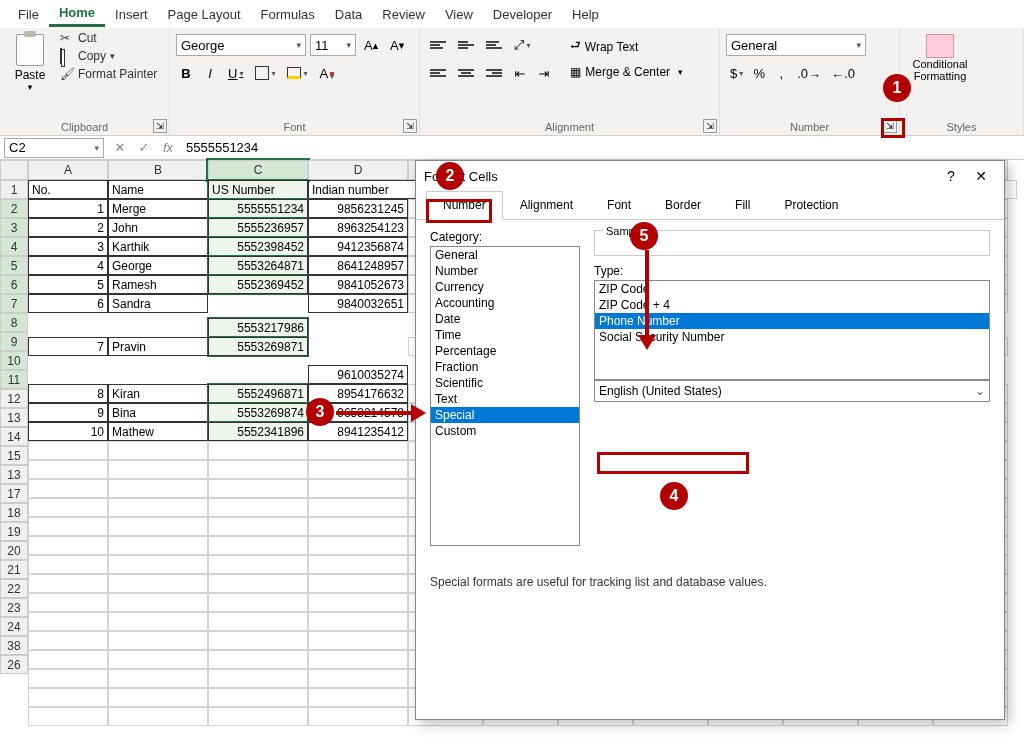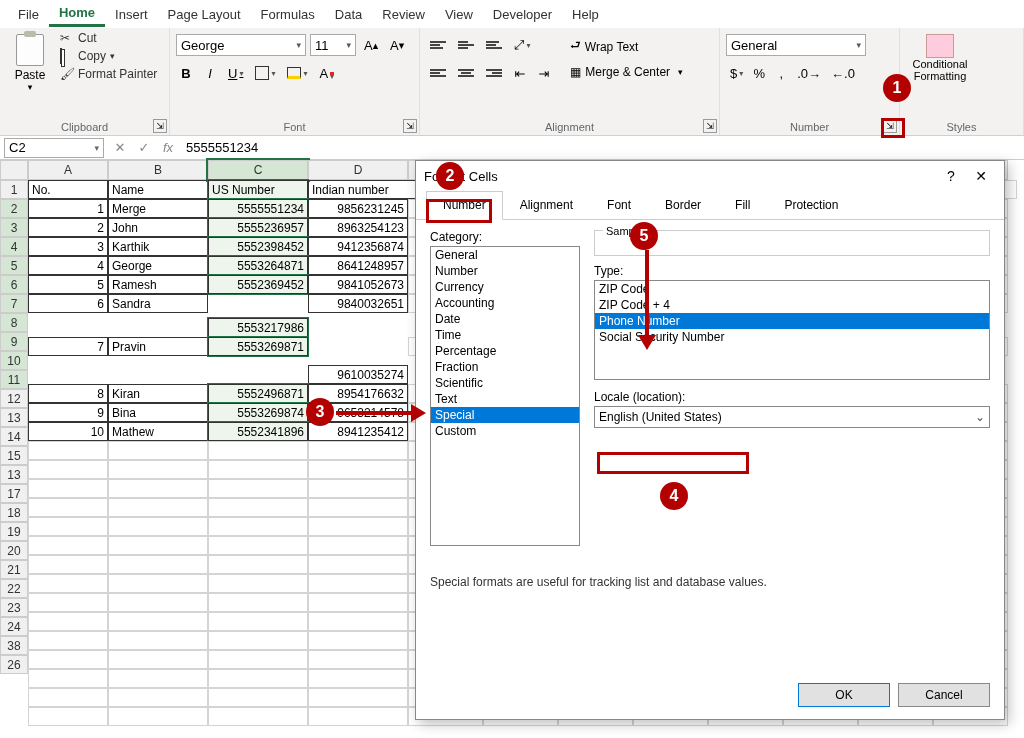--- a/index.html
+++ b/index.html
@@ -744,35 +744,26 @@
       <div class="sample-box">
         <span class="lbl">Sample</span>
       </div>
       <div style="margin-bottom:2px">Type:</div>
       <div class="type-list" id="type-list">
           <div class="type-item">ZIP Code</div>
           <div class="type-item">ZIP Code + 4</div>
           <div class="type-item sel">Phone Number</div>
           <div class="type-item">Social Security Number</div>
         </div>
-      <div style="margin-top:10px;margin-bottom:2px">Locale (location):</div>
       <div class="locale-select">
           <span>English (United States)</span>
         </div>
     </div>
   </div>
   <div class="hint">Special formats are useful for tracking list and database values.</div>
-  <div class="dlg-footer">
-    <div class="dlg-btn ok">
-        <span>OK</span>
-      </div>
-    <div class="dlg-btn">
-        <span>Cancel</span>
-      </div>
-  </div>
 </div>
 
 <div class="redbox" style="left:881px;top:118px;width:24px;height:20px"></div>
 <div class="callout" style="left:883px;top:74px">
     <span>1</span>
   </div>
 
 <div class="redbox" style="left:426px;top:199px;width:66px;height:24px"></div>
 <div class="callout" style="left:436px;top:162px">
     <span>2</span>

